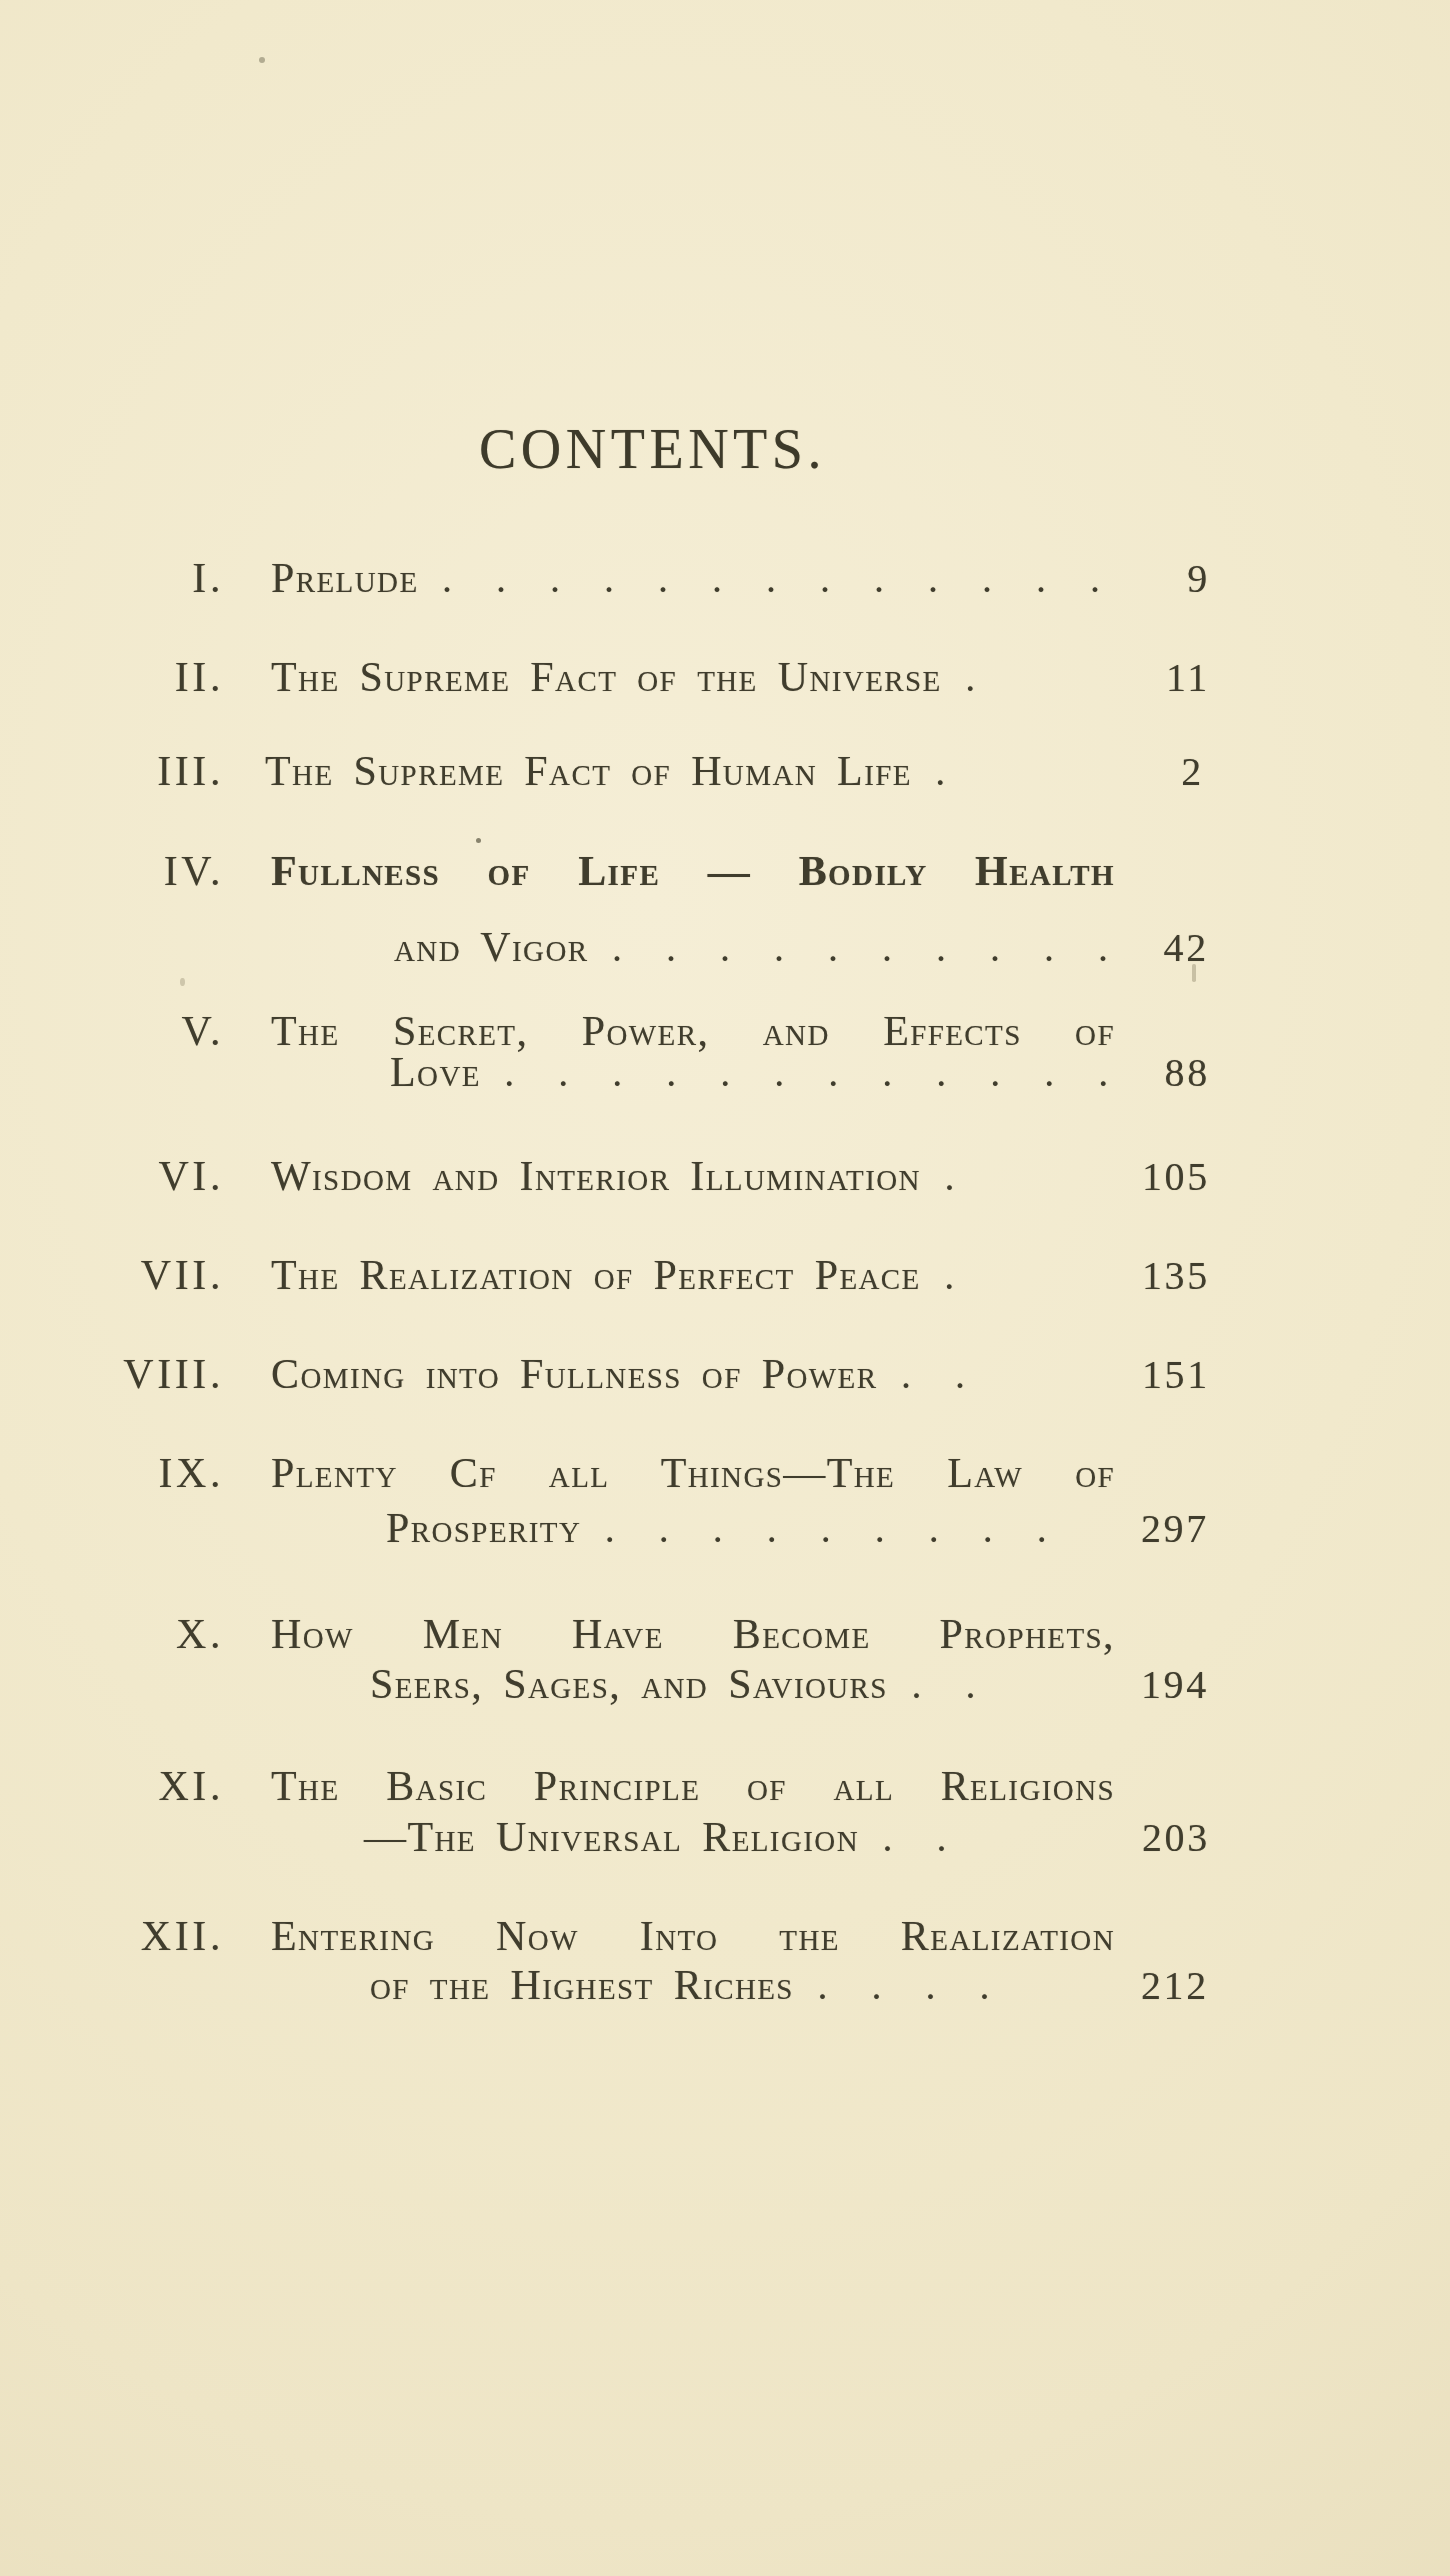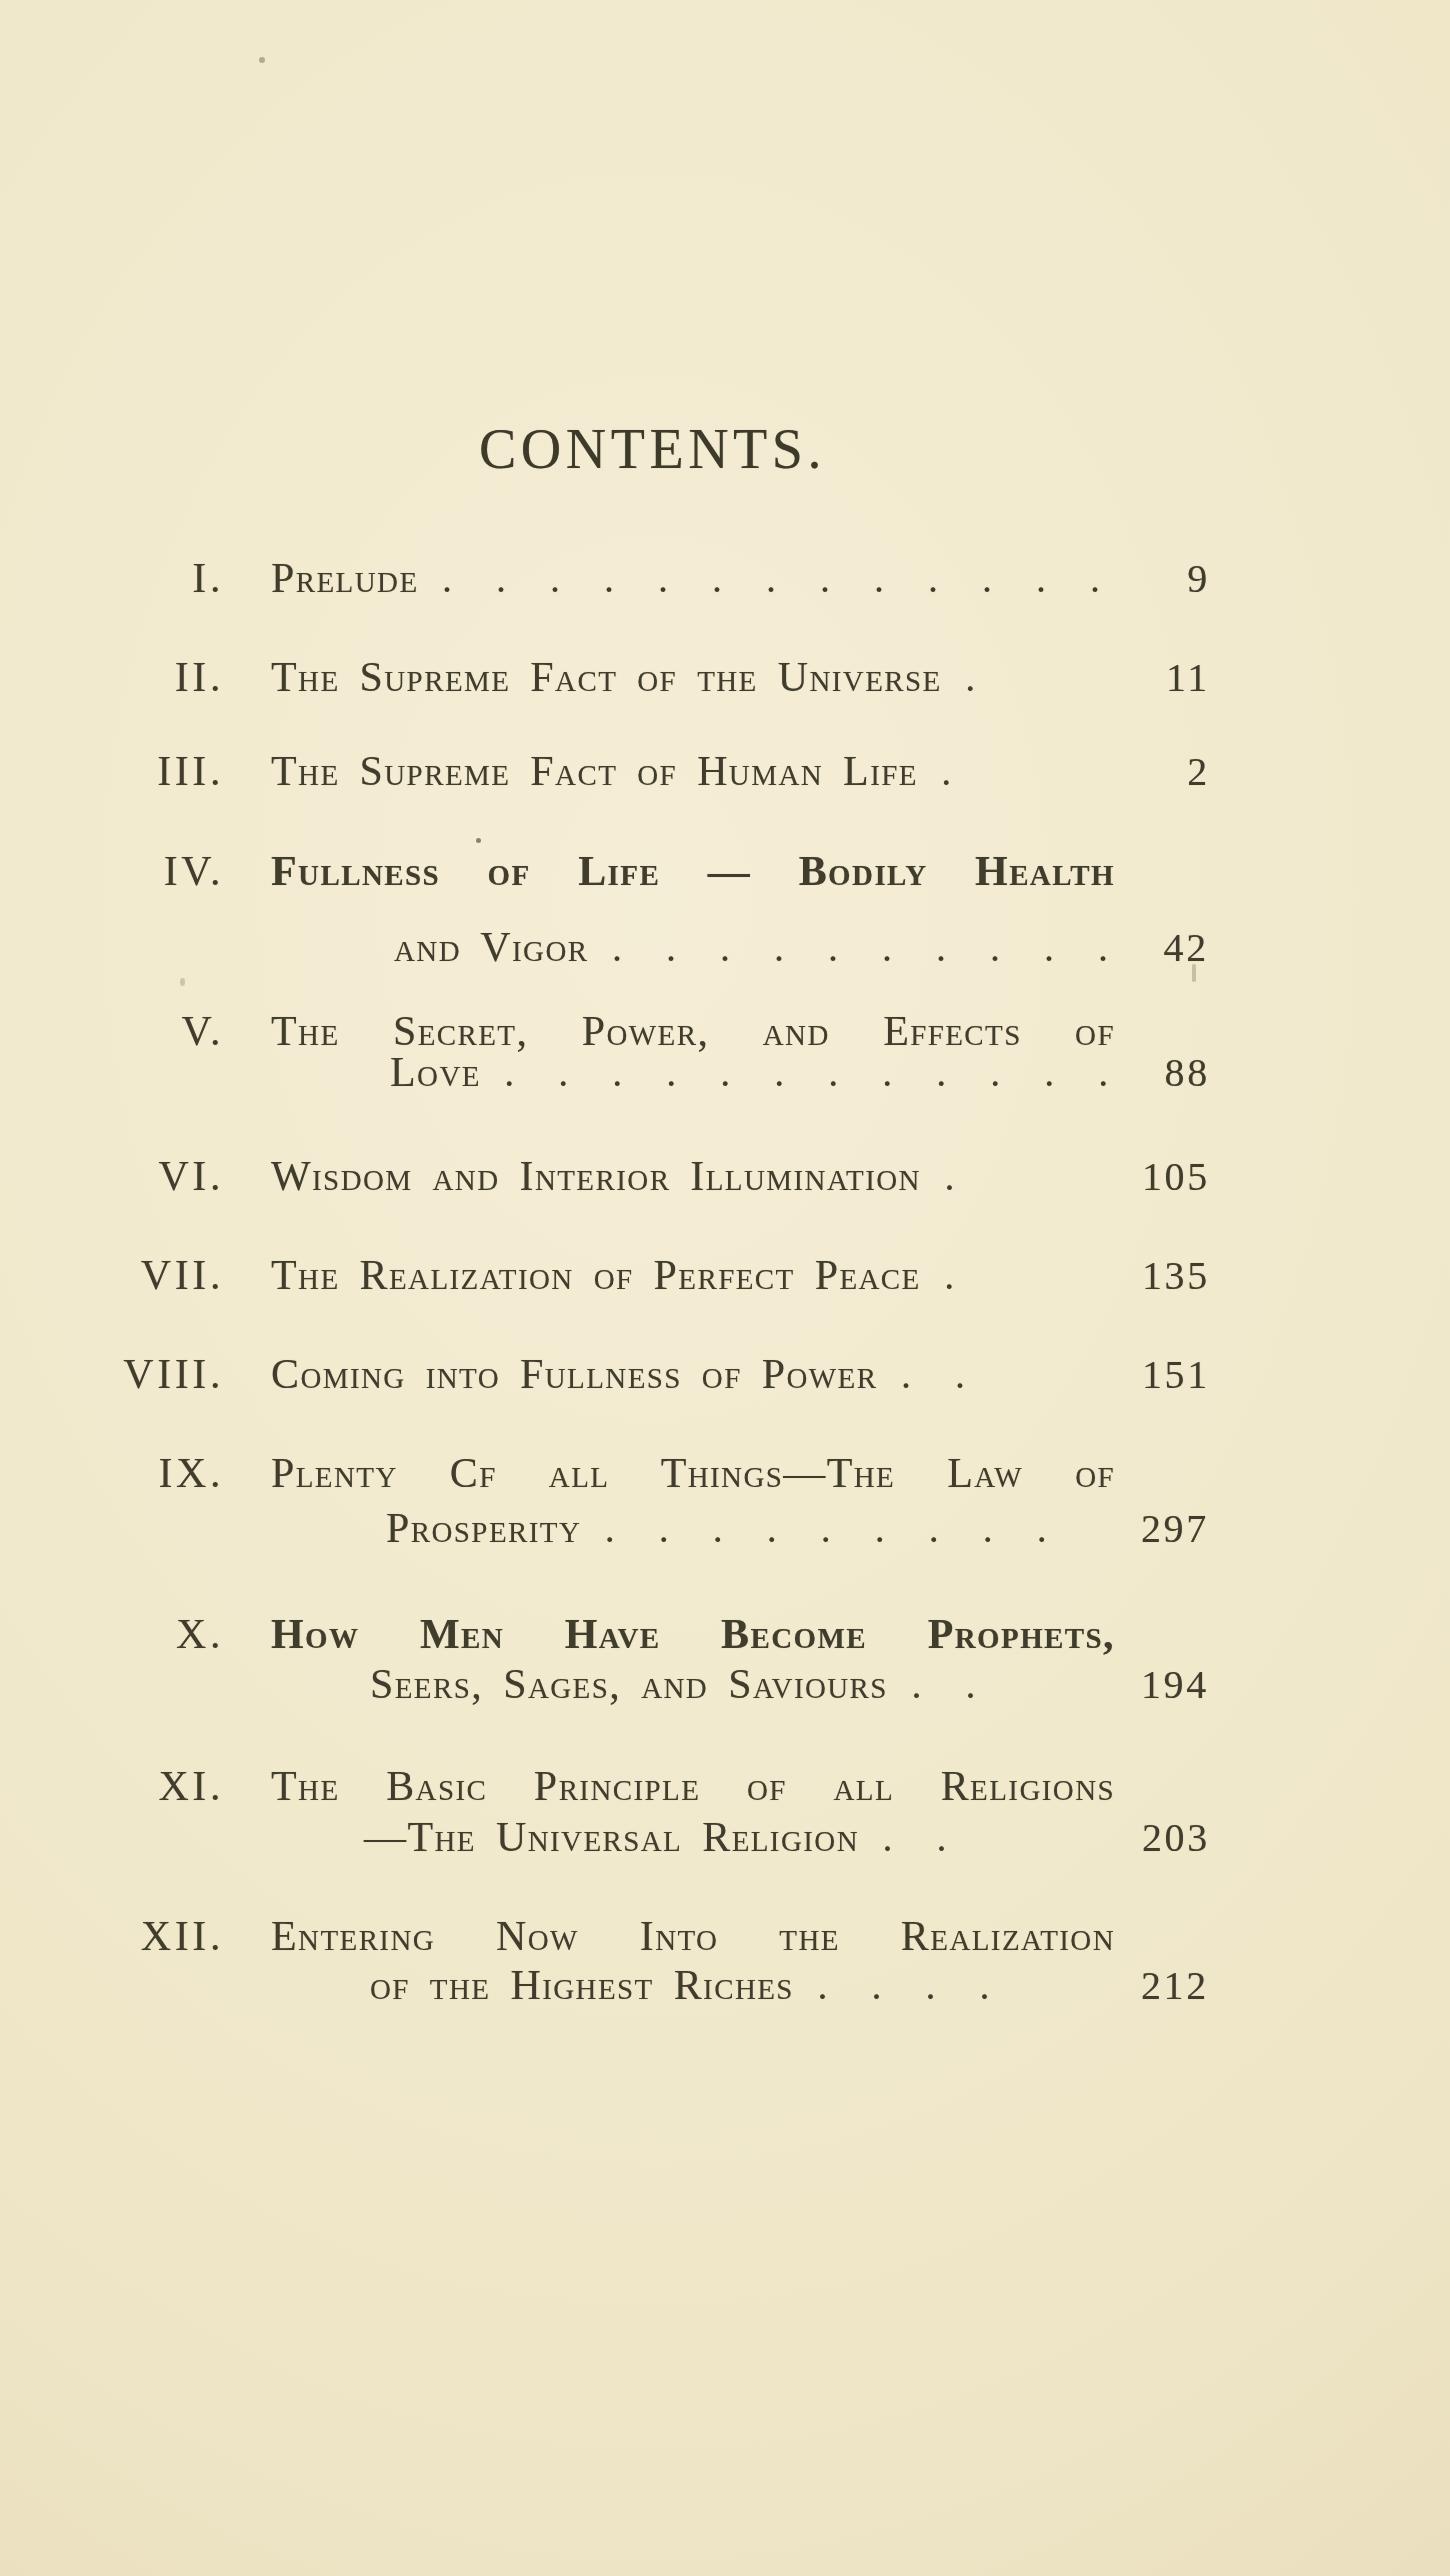--- a/index.html
+++ b/index.html
@@ -56,21 +56,21 @@
     <span class="dots">. . . . . . . . . . . . .</span>
     <span class="pg">9</span>
   </div>
       <span class="num" style="left: 72px; top: 654px;">II.</span>
       <div class="line" style="left: 271px; top: 654px; width: 939px;">
     <span class="t">The Supreme Fact of the Universe</span>
     <span class="dots">.</span>
     <span class="pg">11</span>
   </div>
       <span class="num" style="left: 72px; top: 748px;">III.</span>
-      <div class="line" style="left: 271px; top: 748px; width: 939px;">
+      <div class="line" style="left: 265px; top: 748px; width: 939px;">
     <span class="t">The Supreme Fact of Human Life</span>
     <span class="dots">.</span>
     <span class="pg">2</span>
   </div>
       <span class="num" style="left: 72px; top: 848px;">IV.</span>
       <div class="line fill" style="left: 271px; top: 848px; width: 844px; font-weight: bold;">
     <span class="t">Fullness of Life — Bodily Health</span>
 
   </div>
       <div class="line" style="left: 394px; top: 924px; width: 815px;">
@@ -110,21 +110,21 @@
       <div class="line fill" style="left: 271px; top: 1450px; width: 844px;">
     <span class="t">Plenty Cf all Things—The Law of</span>
 
   </div>
       <div class="line" style="left: 386px; top: 1505px; width: 823px;">
     <span class="t">Prosperity</span>
     <span class="dots">. . . . . . . . .</span>
     <span class="pg">297</span>
   </div>
       <span class="num" style="left: 72px; top: 1611px;">X.</span>
-      <div class="line fill" style="left: 271px; top: 1611px; width: 844px; font-weight: bold;">
+      <div class="line fill" style="left: 271px; top: 1611px; width: 844px;">
     <span class="t">How Men Have Become Prophets,</span>
 
   </div>
       <div class="line" style="left: 370px; top: 1661px; width: 839px;">
     <span class="t">Seers, Sages, and Saviours</span>
     <span class="dots">. .</span>
     <span class="pg">194</span>
   </div>
       <span class="num" style="left: 72px; top: 1763px;">XI.</span>
       <div class="line fill" style="left: 271px; top: 1763px; width: 844px;">

